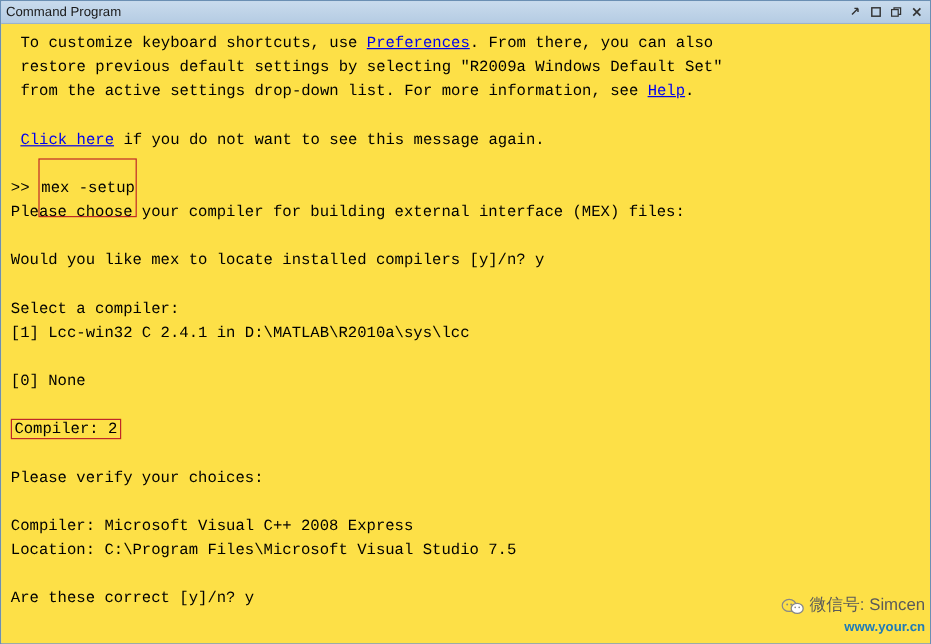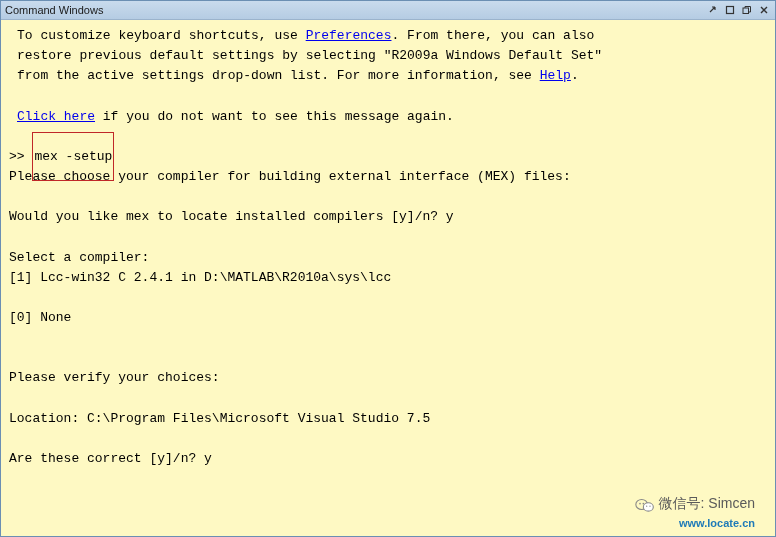--- a/index.html
+++ b/index.html
@@ -41,21 +41,21 @@
       display: flex;
       align-items: center;
       justify-content: center;
       font-size: 9px;
       color: #2a2a2a;
       cursor: pointer;
     }
     .title-btn svg { display: block; }
     .content {
       flex: 1;
-      background: #fef9c3;
+      background: #fde047;
       padding: 6px 8px;
       font-family: "SimSun", "Courier New", monospace;
       font-size: 13px;
       line-height: 1.55;
       color: #000;
       overflow: auto;
       position: relative;
     }
     .link {
       color: #0000ee;
@@ -72,21 +72,21 @@
       padding: 0 6px 0 2px;
     }
     .hl-compiler {
       border: 1px solid #c02828;
       padding: 0 2px;
     }
     .line { white-space: pre; }
     .indent { padding-left: 8px; }
     .watermark {
       position: absolute;
-      right: 20px;
+      right: 4px;
       bottom: 4px;
       font-family: "Microsoft YaHei", Arial, sans-serif;
       text-align: right;
       pointer-events: none;
     }
     .wm-top {
       font-size: 14px;
       color: #5a5a5a;
       font-weight: 500;
     }
@@ -108,21 +108,21 @@
       width: 20px;
       height: 16px;
       vertical-align: middle;
     }
   </style>
 </head>
 <body>
 
 <div class="window">
   <div class="title-bar">
-    <span class="title-text">Command Windows</span>
+    <span class="title-text">Command Program</span>
     <div class="title-controls">
       <span class="title-btn">
         <svg width="10" height="10" viewBox="0 0 10 10">
             <path d="M2 7 L7 2 M7 2 L4 2 M7 2 L7 5" stroke="#333" stroke-width="1.2" fill="none"></path>
           </svg>
       </span>
       <span class="title-btn">
         <svg width="10" height="10" viewBox="0 0 10 10">
             <rect x="1.5" y="1.5" width="7" height="7" stroke="#333" stroke-width="1.2" fill="none"></rect>
           </svg>
@@ -151,37 +151,39 @@
     <div class="line"><span>&gt;&gt; </span><span class="hl-setup">mex -setup</span></div>
     <div class="line">Please choose your compiler for building external interface (MEX) files:</div>
     <div class="line">&nbsp;</div>
     <div class="line">Would you like mex to locate installed compilers [y]/n? y</div>
     <div class="line">&nbsp;</div>
     <div class="line">Select a compiler:</div>
     <div class="line">[1] Lcc-win32 C 2.4.1 in D:\MATLAB\R2010a\sys\lcc</div>
     <div class="line">&nbsp;</div>
     <div class="line">[0] None</div>
     <div class="line">&nbsp;</div>
+    <div class="line"><span class="hl-compiler">Compiler: 2</span></div>
     <div class="line">&nbsp;</div>
     <div class="line">Please verify your choices:</div>
     <div class="line">&nbsp;</div>
+    <div class="line">Compiler: Microsoft Visual C++ 2008 Express</div>
     <div class="line">Location: C:\Program Files\Microsoft Visual Studio 7.5</div>
     <div class="line">&nbsp;</div>
     <div class="line">Are these correct [y]/n? y</div>
 
     <div class="watermark">
       <div class="wm-top">
         <span class="wechat-icon">
           <svg viewBox="0 0 24 20">
               <ellipse cx="8" cy="9" rx="7" ry="6" fill="none" stroke="#888" stroke-width="1.3"></ellipse>
               <ellipse cx="16" cy="12" rx="6" ry="5" fill="#fff" stroke="#888" stroke-width="1.3"></ellipse>
               <circle cx="6" cy="8" r="1" fill="#888"></circle>
               <circle cx="10" cy="8" r="1" fill="#888"></circle>
               <circle cx="14" cy="11" r="0.8" fill="#888"></circle>
               <circle cx="18" cy="11" r="0.8" fill="#888"></circle>
             </svg>
         </span>
         <span>微信号: Simcen</span>
       </div>
-      <div class="wm-url">www.locate.cn</div>
+      <div class="wm-url">www.your.cn</div>
     </div>
   </div>
 </div>
 
 </body></html>

